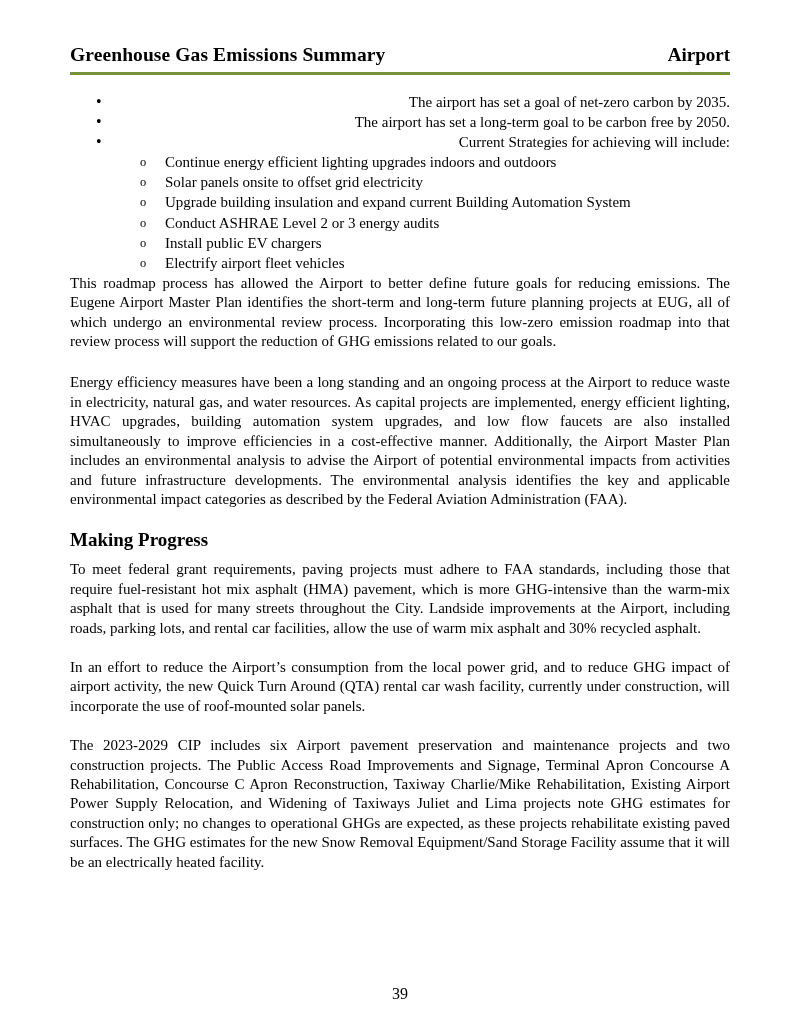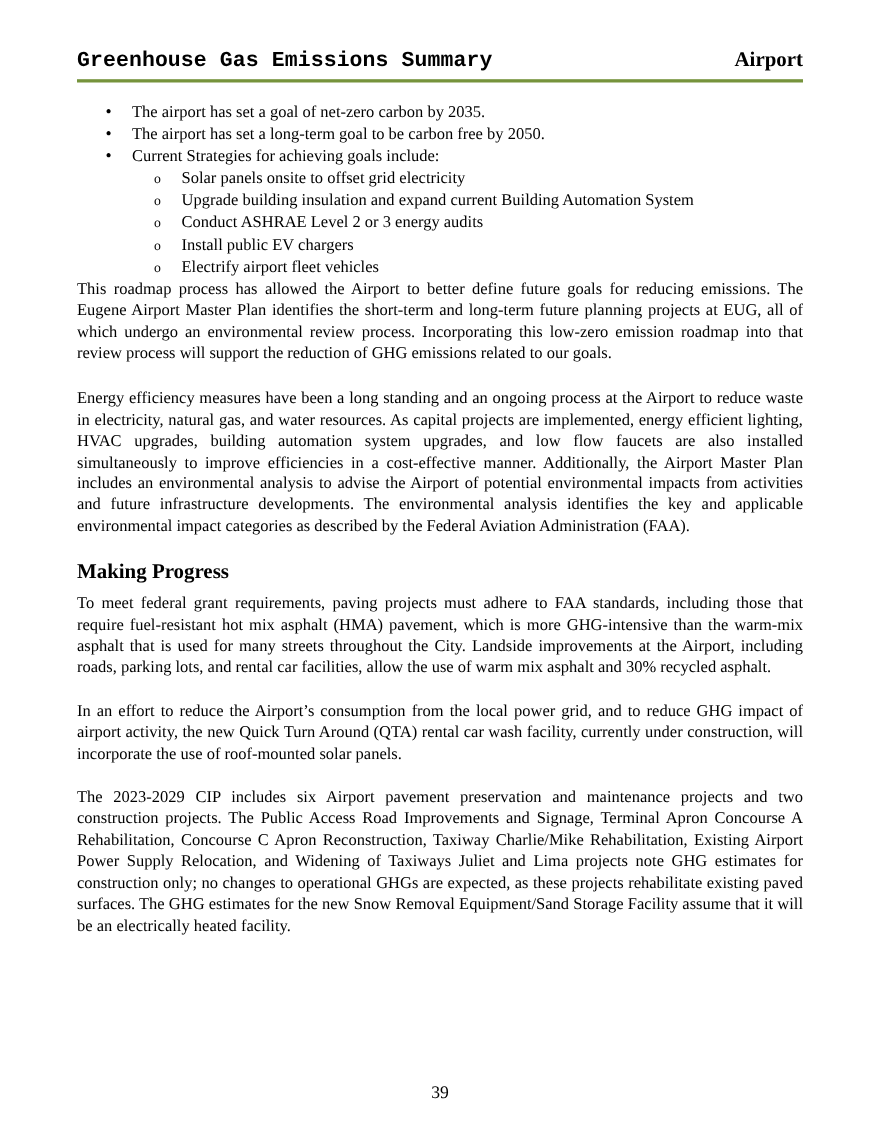--- a/index.html
+++ b/index.html
@@ -25,21 +25,20 @@
   .header {
     display: flex;
     align-items: baseline;
     justify-content: space-between;
     padding-bottom: 4px;
   }
   .header-title {
     font-size: 19.5px;
     font-weight: bold;
     letter-spacing: 0.1px;
-    font-family: Liberation Mono, monospace;
   }
   .header-right {
     font-size: 19px;
     font-weight: bold;
   }
   .header-rule {
     height: 3px;
     background: #76933c;
     margin-top: 2px;
     margin-bottom: 18px;
@@ -48,20 +47,21 @@
     list-style: none;
     margin: 0 0 0 0;
     padding: 0;
   }
   ul.bullets > li {
     position: relative;
     padding-left: 50px;
     font-size: 15px;
     line-height: 19.6px;
     margin-bottom: 0.5px;
+    text-align: right;
   }
   ul.bullets > li::before {
     content: "\2022";
     position: absolute;
     left: 26px;
     top: -1px;
     font-size: 16px;
   }
   ul.sublist {
     list-style: none;
@@ -111,24 +111,25 @@
 
   <div class="header">
     <div class="header-title">Greenhouse Gas Emissions Summary</div>
     <div class="header-right">Airport</div>
   </div>
   <div class="header-rule"></div>
 
   <ul class="bullets">
     <li>The airport has set a goal of net-zero carbon by 2035.</li>
     <li>The airport has set a long-term goal to be carbon free by 2050.</li>
-    <li>Current Strategies for achieving goals include:</li>
+    <li>Current Strategies for achieving will include:</li>
   </ul>
 
   <ul class="sublist">
+    <li>Continue energy efficient lighting upgrades indoors and outdoors</li>
     <li>Solar panels onsite to offset grid electricity</li>
     <li>Upgrade building insulation and expand current Building Automation System</li>
     <li>Conduct ASHRAE Level 2 or 3 energy audits</li>
     <li>Install public EV chargers</li>
     <li>Electrify airport fleet vehicles</li>
   </ul>
 
   <p class="body first-after-list">This roadmap process has allowed the Airport to better define future goals for reducing emissions. The Eugene Airport Master Plan identifies the short-term and long-term future planning projects at EUG, all of which undergo an environmental review process.  Incorporating this low-zero emission roadmap into that review process will support the reduction of GHG emissions related to our goals.</p>
 
   <p class="body" style="margin-top:22px;">Energy efficiency measures have been a long standing and an ongoing process at the Airport to reduce waste in electricity, natural gas, and water resources. As capital projects are implemented, energy efficient lighting, HVAC upgrades, building automation system upgrades, and low flow faucets are also installed simultaneously to improve efficiencies in a cost-effective manner. Additionally, the Airport Master Plan includes an environmental analysis to advise the Airport of potential environmental impacts from activities and future infrastructure developments. The environmental analysis identifies the key and applicable environmental impact categories as described by the Federal Aviation Administration (FAA).</p>

